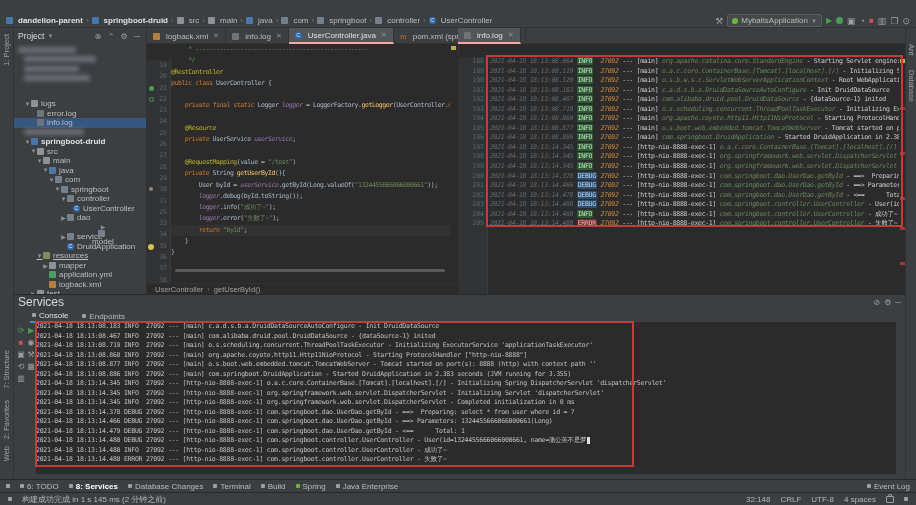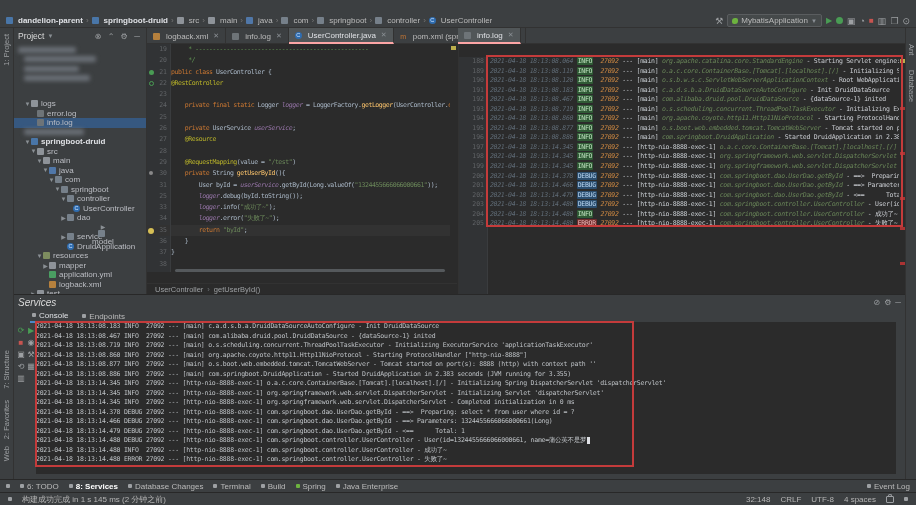--- a/index.html
+++ b/index.html
@@ -57,21 +57,21 @@
   .blurblock{height:6px;background:#6b7077;border-radius:2px;filter:blur(2px);display:inline-block;}
   
   #editor{position:absolute;left:147px;top:28px;width:758px;height:266px;background:#2b2b2b;}
   #tabbar{position:absolute;left:0;top:0;width:758px;height:16px;background:#3c3f41;border-bottom:1px solid #323232;box-sizing:border-box;display:flex;}
   .tab{display:flex;align-items:center;gap:3px;padding:0 6px;font-size:8px;color:#bbb;border-right:1px solid #323232;height:16px;box-sizing:border-box;}
   .tab.active{background:#515658;color:#dfe1e5;border-bottom:2px solid #fca5a5;}
   .tab .x{color:#8a8f94;font-size:7px;margin-left:2px;}
   #tabright{position:absolute;left:311px;top:0;height:16px;display:flex;}
   
   #leftpane{position:absolute;left:0;top:16px;width:310px;height:250px;background:#2b2b2b;overflow:hidden;}
-  #lgutter{position:absolute;left:0;top:0;width:24px;height:228px;background:#313335;border-right:1px solid #3a3c3e;box-sizing:border-box;}
+  #lgutter{position:absolute;left:0;top:16px;width:24px;height:228px;background:#313335;border-right:1px solid #3a3c3e;box-sizing:border-box;}
   .gl{height:11.3px;line-height:11.3px;text-align:right;padding-right:3px;color:#606366;font-size:6.5px;font-family:"DejaVu Sans Mono",monospace;position:relative;}
   .gl.cur{background:#323232;}
   .gmark{position:absolute;left:2px;top:3px;width:5px;height:5px;border-radius:50%;}
   .gm-green{background:#499C54;}
   .gm-ring{background:transparent;border:1px solid #499C54;width:3px;height:3px;}
   .gm-dot{background:#888;width:4px;height:4px;}
   .gm-bulb{background:#d6bf55;width:6px;height:6px;left:1px;}
   #lcode{position:absolute;left:24px;top:0;width:286px;height:228px;overflow:hidden;}
   .cl{height:11.3px;line-height:11.3px;white-space:pre;font-family:"DejaVu Sans Mono",monospace;
       font-size:6.5px;letter-spacing:-0.45px;color:#A9B7C6;}
@@ -102,21 +102,21 @@
   .lv-ERROR{background:#6e2b2b;color:#f5bcbc;}
   .lg-pid{color:#CB8742;font-style:italic;}
   .lg-th{color:#c8cdd2;}
   .lg-lg{color:#6a8759;font-style:italic;}
   .lg-msg{color:#c9ccd1;}
   #rstripe{position:absolute;left:440px;top:13px;width:7px;height:237px;background:#2b2b2b;}
   .redbox{position:absolute;border:2px solid #c43b3b;box-sizing:border-box;pointer-events:none;}
   
   #services{position:absolute;left:14px;top:294px;width:891px;height:185px;background:#3c3f41;border-top:1px solid #282828;box-sizing:border-box;}
   #svchead{height:14px;display:flex;align-items:center;padding:0 4px;gap:4px;}
-  #svchead .t{color:#dadada;font-size:10px;font-style:italic;}
+  #svchead .t{color:#dadada;font-size:12px;}
   #svchead .sp{flex:1;}
   #svctabs{height:14px;display:flex;align-items:center;gap:10px;padding-left:16px;}
   .svctab{display:flex;align-items:center;gap:3px;font-size:8px;color:#bbb;height:14px;box-sizing:border-box;padding:0 2px;}
   .svctab.active{color:#dfe1e5;border-bottom:2px solid #4A88C7;}
   #svcicons{position:absolute;left:0;top:30px;width:22px;height:150px;display:grid;grid-template-columns:10px 10px;
             grid-auto-rows:12px;justify-items:center;align-items:center;padding-left:2px;}
   #svcicons span{font-size:8px;color:#9da0a3;line-height:10px;}
   #consolewrap{position:absolute;left:22px;top:27px;width:860px;height:152px;background:#2b2b2b;overflow:hidden;}
   .cr{height:9.5px;line-height:9.5px;white-space:pre;overflow:hidden;font-family:"DejaVu Sans Mono",monospace;
       font-size:6.5px;letter-spacing:-0.25px;color:#bdc1c5;}
@@ -337,21 +337,21 @@
         <div class="trow" style="padding-left: 46px;">
           <span class="arr">▶</span>
           <span class="ic ic-pkg"></span>
           <span>service</span>
         </div>
         <div class="trow" style="padding-left: 46px;">
           <span class="arr"></span>
           <span class="ic ic-class">C</span>
           <span>DruidApplication</span>
         </div>
-        <div class="trow" style="padding-left: 22px;">
+        <div class="trow" style="padding-left: 22px; text-decoration: underline;">
           <span class="arr">▼</span>
           <span class="ic ic-res"></span>
           <span>resources</span>
         </div>
         <div class="trow" style="padding-left: 28px;">
           <span class="arr">▶</span>
           <span class="ic ic-folder"></span>
           <span>mapper</span>
         </div>
         <div class="trow" style="padding-left: 28px;">
@@ -429,27 +429,27 @@
           <div class="gl">33</div>
           <div class="gl">34</div>
           <div class="gl cur">35<span class="gmark gm-bulb"></span></div>
           <div class="gl">36</div>
           <div class="gl">37</div>
           <div class="gl">38</div>
         </div>
       <div id="lcode">
           <div class="cl"><span class="tk-cmt">     * --------------------------------------------------</span></div>
           <div class="cl"><span class="tk-cmt">     */</span></div>
+          <div class="cl"><span class="tk-ann">@RestController</span></div>
           <div class="cl"><span class="tk-kw">public class </span><span class="tk-pln">UserController {</span></div>
-          <div class="cl"><span class="tk-ann">@RestController</span></div>
           <div class="cl"><span> </span></div>
           <div class="cl"><span class="tk-pln">    </span><span class="tk-kw">private final static </span><span class="tk-pln">Logger </span><span class="tk-fld">logger</span><span class="tk-pln"> = LoggerFactory.</span><span class="tk-dec">getLogger</span><span class="tk-pln">(UserController.</span><span class="tk-kw">class</span></div>
           <div class="cl"><span> </span></div>
+          <div class="cl"><span class="tk-pln">    </span><span class="tk-ann">@Resource</span></div>
           <div class="cl"><span class="tk-pln">    </span><span class="tk-kw">private </span><span class="tk-pln">UserService </span><span class="tk-fld">userService</span><span class="tk-pln">;</span></div>
-          <div class="cl"><span class="tk-pln">    </span><span class="tk-ann">@Resource</span></div>
           <div class="cl"><span> </span></div>
           <div class="cl"><span class="tk-pln">    </span><span class="tk-ann">@RequestMapping</span><span class="tk-pln">(value = </span><span class="tk-str">"/test"</span><span class="tk-pln">)</span></div>
           <div class="cl"><span class="tk-pln">    </span><span class="tk-kw">private </span><span class="tk-pln">String </span><span class="tk-dec">getUserById</span><span class="tk-pln">(){</span></div>
           <div class="cl"><span class="tk-pln">        User byId = </span><span class="tk-fld">userService</span><span class="tk-pln">.getById(Long.valueOf(</span><span class="tk-str">"1324455666066000661"</span><span class="tk-pln">));</span></div>
           <div class="cl"><span class="tk-pln">        </span><span class="tk-fld">logger</span><span class="tk-pln">.debug(byId.toString());</span></div>
           <div class="cl"><span class="tk-pln">        </span><span class="tk-fld">logger</span><span class="tk-pln">.info(</span><span class="tk-str">"成功了~"</span><span class="tk-pln">);</span></div>
           <div class="cl"><span class="tk-pln">        </span><span class="tk-fld">logger</span><span class="tk-pln">.error(</span><span class="tk-str">"失败了~"</span><span class="tk-pln">);</span></div>
           <div class="cl cur"><span class="tk-kw">        return </span><span class="tk-str">"byId"</span><span class="tk-pln">;</span></div>
           <div class="cl"><span class="tk-pln">    }</span></div>
           <div class="cl"><span class="tk-pln">}</span></div>

